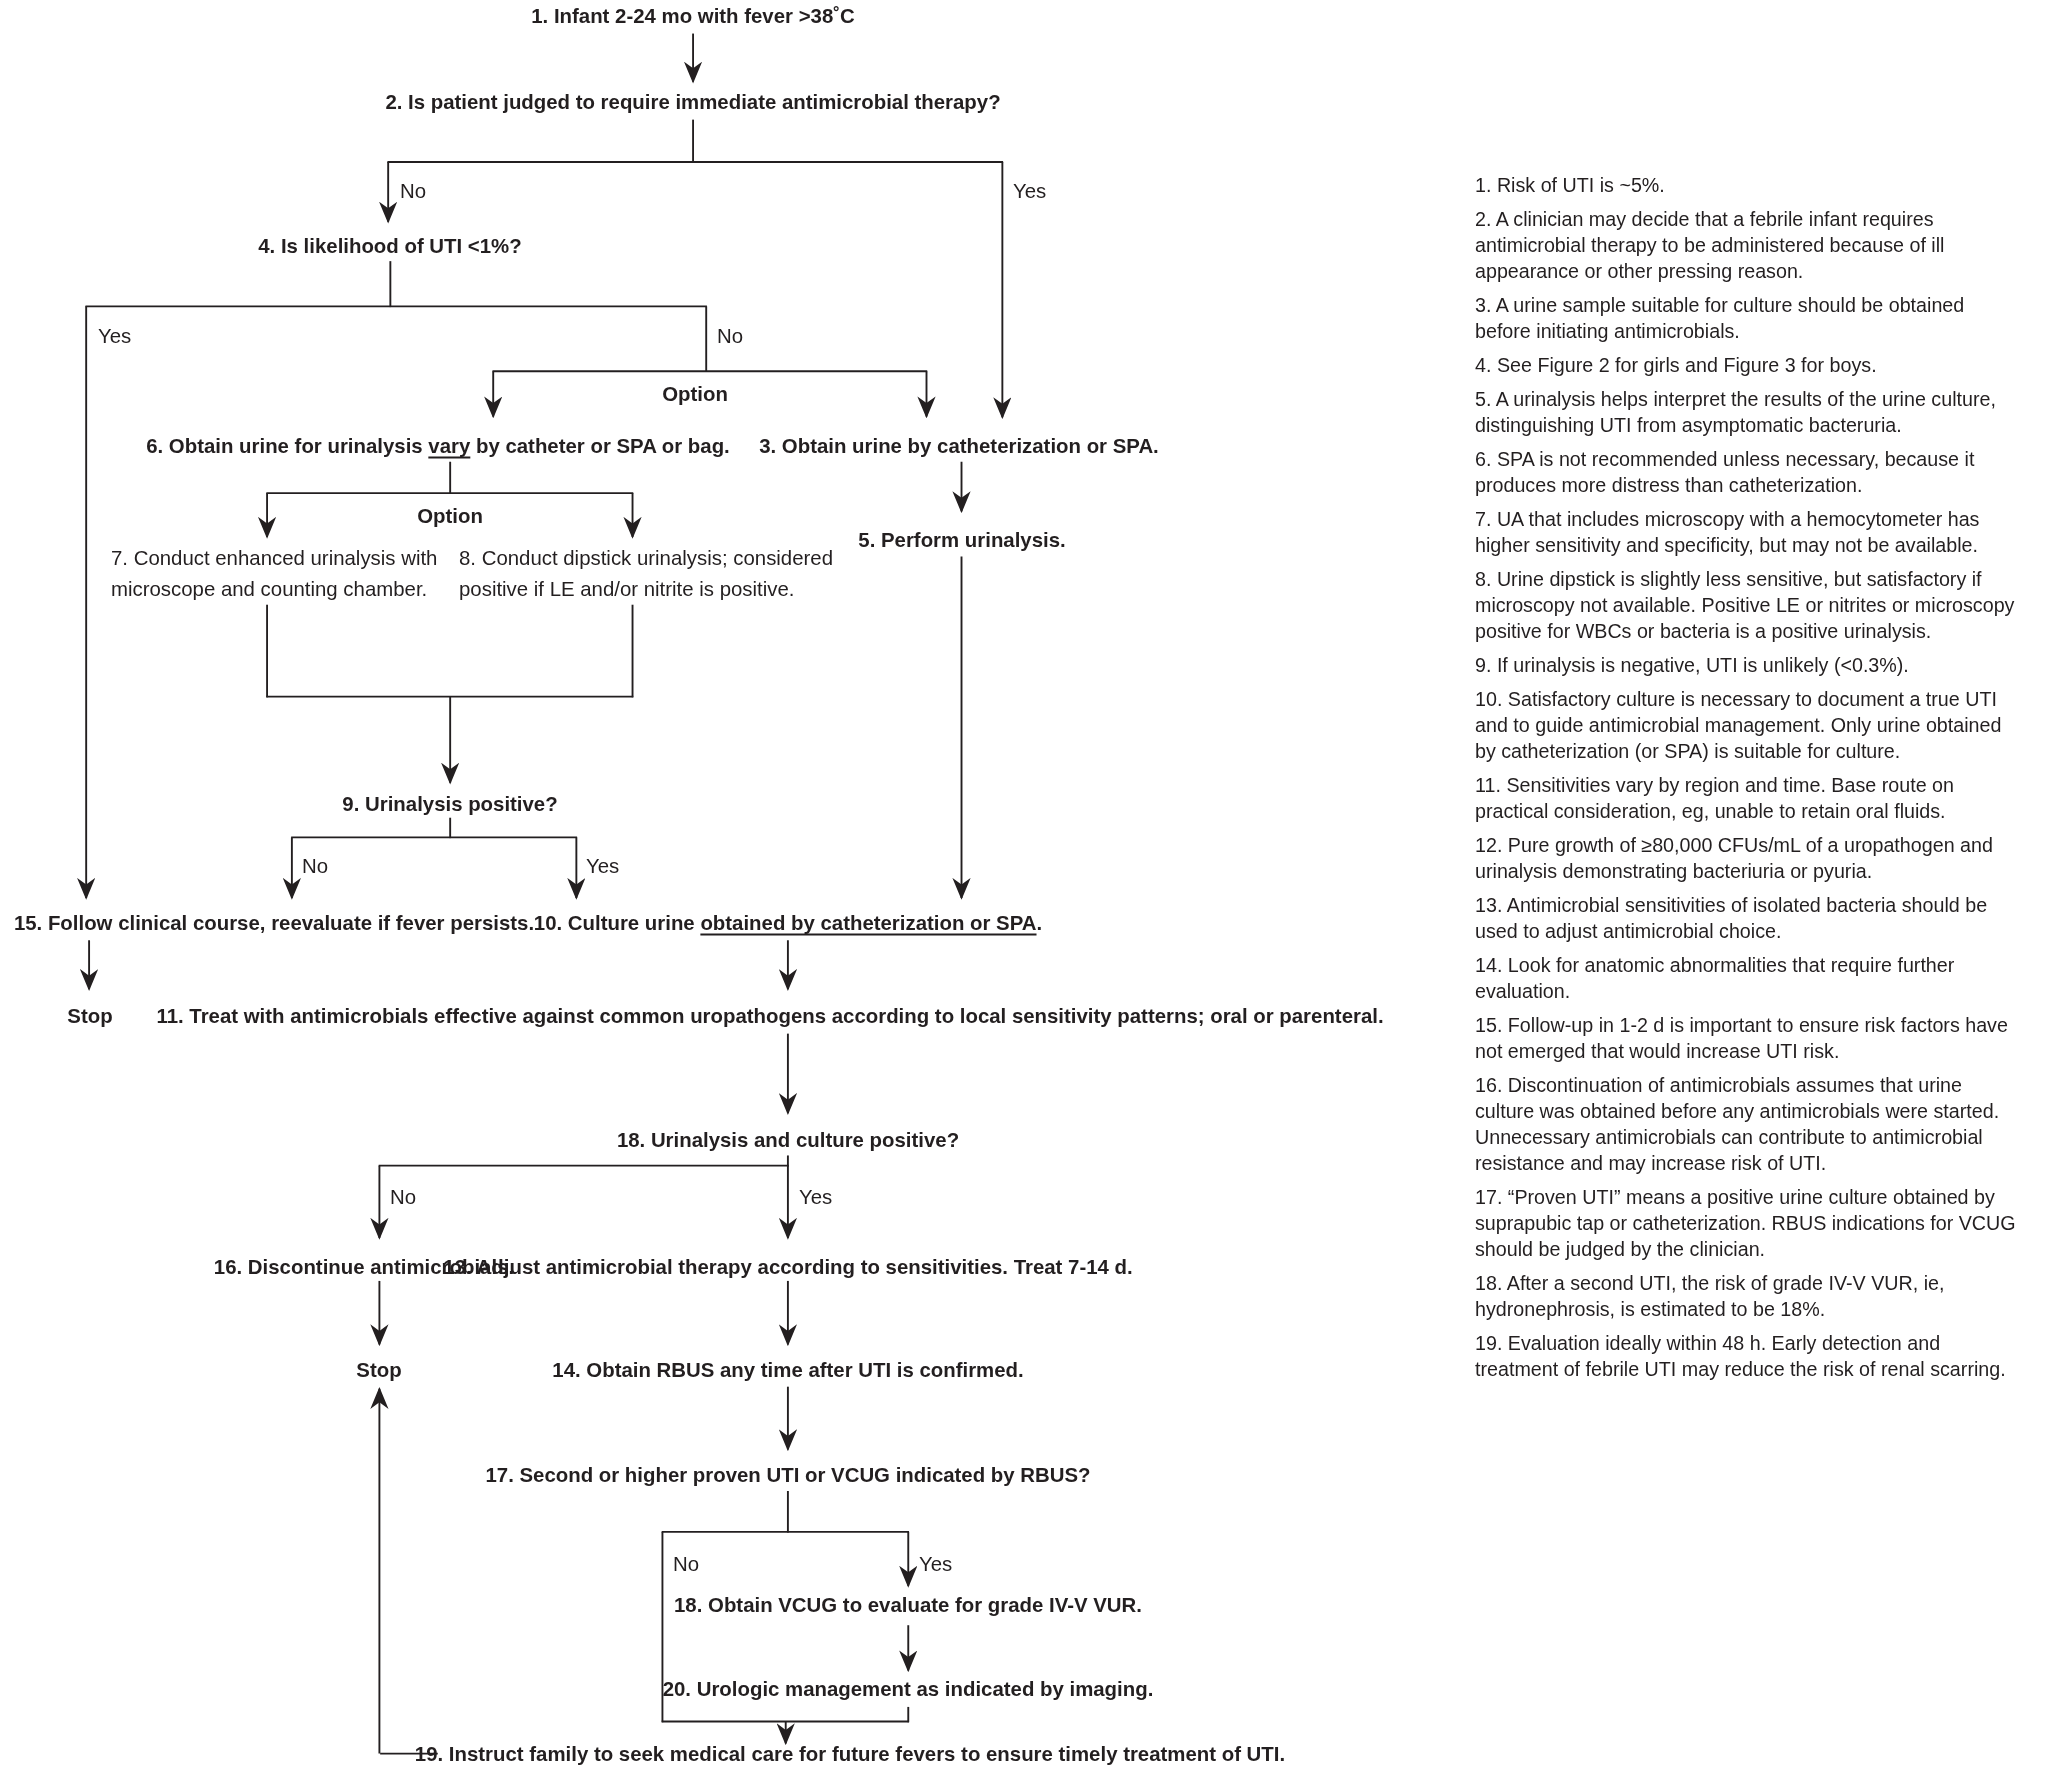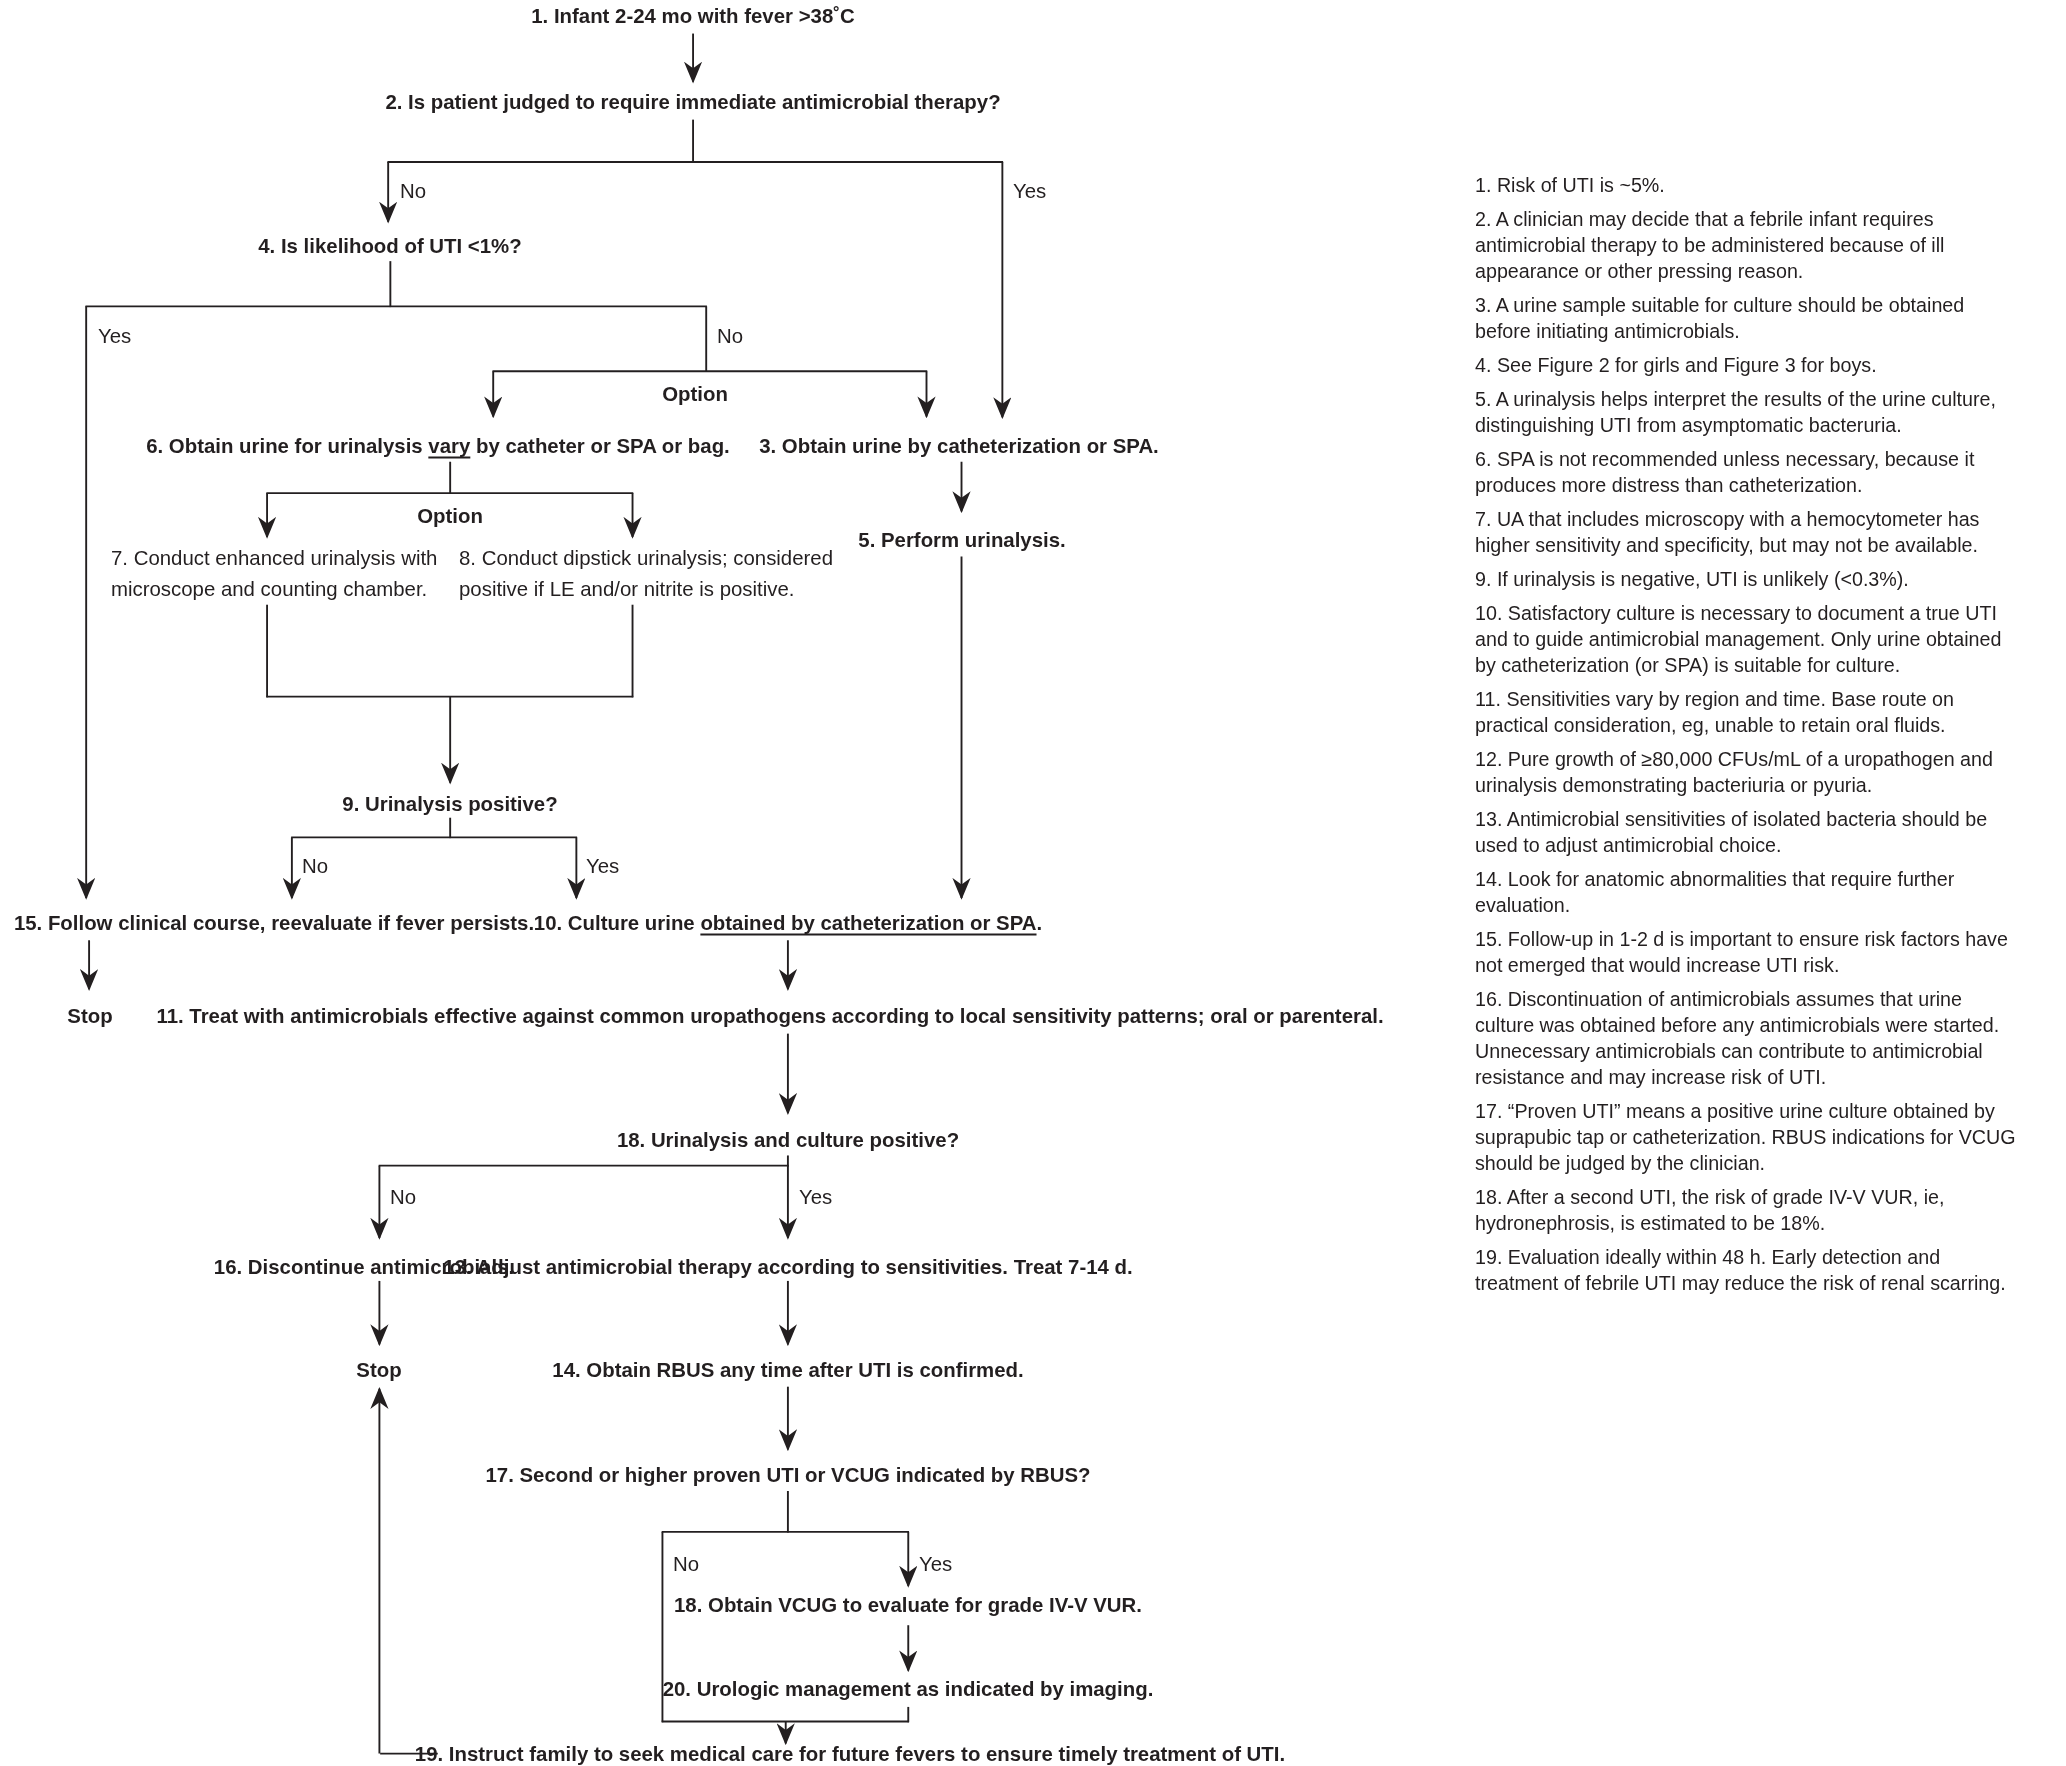--- a/index.html
+++ b/index.html
@@ -134,20 +134,21 @@
   <div class="lbl l" style="left:919px;top:1564px">Yes</div>
 
   <div id="notes">
     <p class="note">1. Risk of UTI is ~5%.</p>
     <p class="note">2. A clinician may decide that a febrile infant requires antimicrobial therapy to be administered because of ill appearance or other pressing reason.</p>
     <p class="note">3. A urine sample suitable for culture should be obtained before initiating antimicrobials.</p>
     <p class="note">4. See Figure 2 for girls and Figure 3 for boys.</p>
     <p class="note">5. A urinalysis helps interpret the results of the urine culture, distinguishing UTI from asymptomatic bacteruria.</p>
     <p class="note">6. SPA is not recommended unless necessary, because it produces more distress than catheterization.</p>
     <p class="note">7. UA that includes microscopy with a hemocytometer has higher sensitivity and specificity, but may not be available.</p>
+    <p class="note">8. Urine dipstick is slightly less sensitive, but satisfactory if microscopy not available. Positive LE or nitrites or microscopy positive for WBCs or bacteria is a positive urinalysis.</p>
     <p class="note">9. If urinalysis is negative, UTI is unlikely (&lt;0.3%).</p>
     <p class="note">10. Satisfactory culture is necessary to document a true UTI and to guide antimicrobial management. Only urine obtained by catheterization (or SPA) is suitable for culture.</p>
     <p class="note">11. Sensitivities vary by region and time. Base route on practical consideration, eg, unable to retain oral fluids.</p>
     <p class="note">12. Pure growth of ≥80,000 CFUs/mL of a uropathogen and urinalysis demonstrating bacteriuria or pyuria.</p>
     <p class="note">13. Antimicrobial sensitivities of isolated bacteria should be used to adjust antimicrobial choice.</p>
     <p class="note">14. Look for anatomic abnormalities that require further evaluation.</p>
     <p class="note">15. Follow-up in 1-2 d is important to ensure risk factors have not emerged that would increase UTI risk.</p>
     <p class="note">16. Discontinuation of antimicrobials assumes that urine culture was obtained before any antimicrobials were started. Unnecessary antimicrobials can contribute to antimicrobial resistance and may increase risk of UTI.</p>
     <p class="note">17. “Proven UTI” means a positive urine culture obtained by suprapubic tap or catheterization. RBUS indications for VCUG should be judged by the clinician.</p>
     <p class="note">18. After a second UTI, the risk of grade IV-V VUR, ie, hydronephrosis, is estimated to be 18%.</p>

